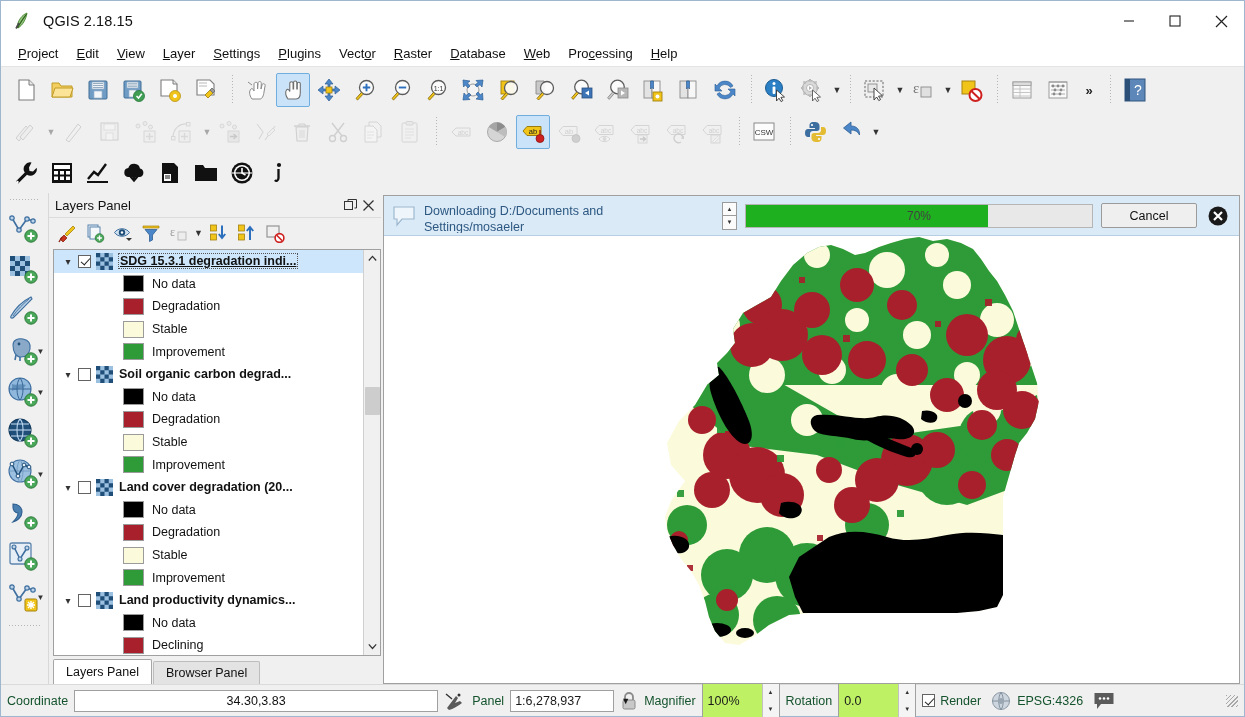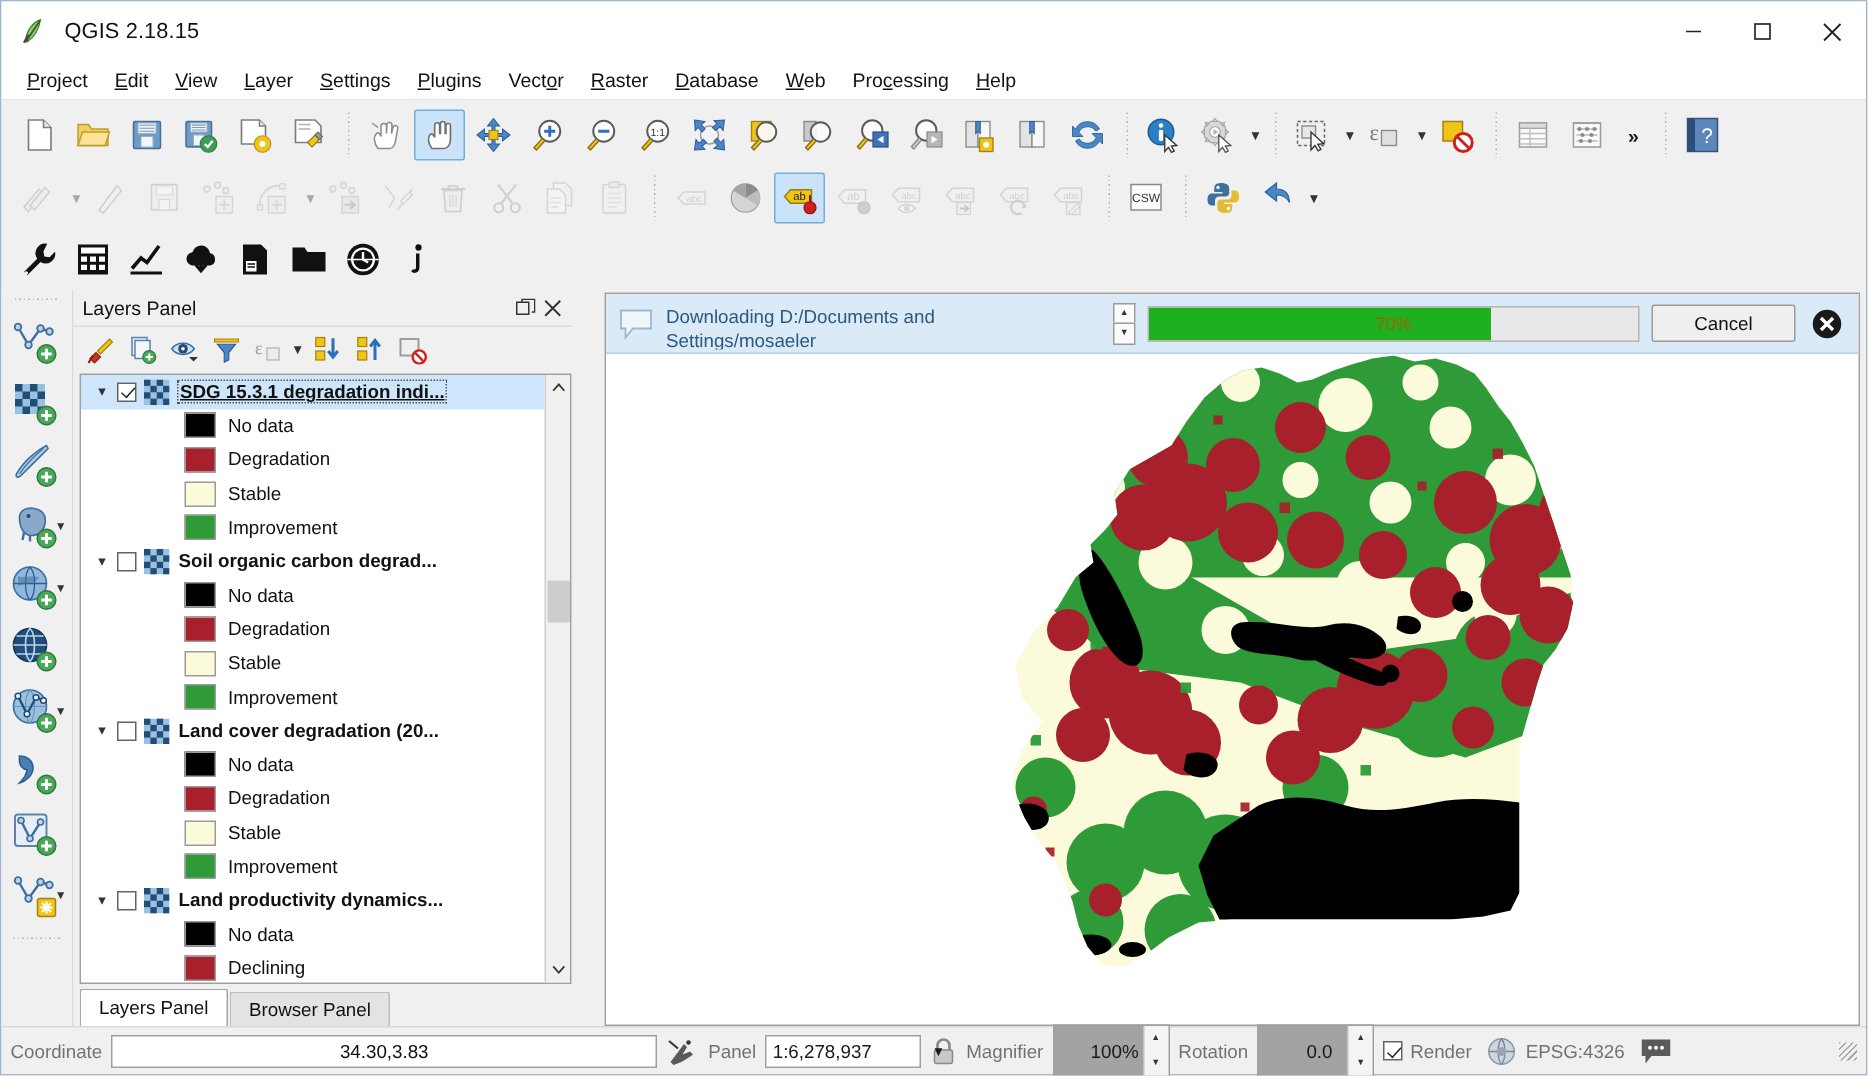--- a/index.html
+++ b/index.html
@@ -185,21 +185,21 @@
   .lptab {
     height:23px; padding:0 12px; display:flex; align-items:center;
     font-size:12.5px; color:#111;
     border:1px solid #bdbdbd; border-bottom:none;
     background:#e3e3e3; margin-right:1px;
     border-radius:2px 2px 0 0;
   }
   .lptab.active { background:#ffffff; height:25px; border-color:#a6a6a6; }
 
   
-  .mapwrap { flex:1; min-width:0; display:flex; flex-direction:column; padding:2px 4px 0 0;margin-left:20px; }
+  .mapwrap { flex:1; min-width:0; display:flex; flex-direction:column; padding:2px 4px 0 0; }
   .mapcanvas {
     flex:1; background:#ffffff; border:1px solid #a0a0a0;
     position:relative; overflow:hidden;
   }
   .msgbar {
     position:absolute; left:0; right:0; top:0; height:40px;
     background:#dbeaf7; border-bottom:1px solid #b7cfe4;
     display:flex; align-items:center; padding:0 8px; gap:8px;
     z-index:5;
   }
@@ -215,57 +215,56 @@
     display:flex; align-items:center; justify-content:center; font-size:6px; color:#333;
   }
   .spin div:first-child { border-bottom:none; }
   .progress {
     flex:1; height:24px; background:#e8e8e8; border:1px solid #b5b5b5;
     position:relative; overflow:hidden; max-width:395px;
   }
   .progress .fill { position:absolute; left:0; top:0; bottom:0; background:#1fb01f; }
   .progress .pct {
     position:absolute; inset:0; display:flex; align-items:center; justify-content:center;
-    font-size:12px; color:#a16207;
+    font-size:12px; color:#404040;
   }
   .cancel-btn {
     width:96px; height:25px; border:1px solid #9b9b9b; background:#efefef;
     display:flex; align-items:center; justify-content:center;
     font-size:12.5px; color:#111; flex:0 0 auto; border-radius:2px;
   }
   .close-msg { width:26px; height:26px; flex:0 0 auto; display:flex; align-items:center; justify-content:center; }
 
   .map-img { position:absolute; inset:0; display:flex; align-items:center; justify-content:center; }
 
   
   .statusbar {
     height:32px; min-height:32px;
     background:#f0f0f0; border-top:1px solid #dadada;
     display:flex; align-items:center; gap:6px; padding:0 6px;
   }
-  .sb-label { font-size:12.5px; color:#737373; white-space:nowrap; }
+  .sb-label { font-size:12.5px; color:#14532d; white-space:nowrap; }
   .sb-field {
     height:22px; border:1px solid #a0a0a0; background:#fff;
     display:flex; align-items:center; justify-content:center;
     font-size:12.5px; color:#111;
   }
   .coord-field { width:364px; }
   .scale-combo {
     width:104px; height:22px; border:1px solid #a0a0a0; background:#fff;
     display:flex; align-items:center; padding-left:4px; font-size:12.5px;
     position:relative;
     gap:40px;
   }
   .scale-combo .cv { flex:1; }
   .scale-combo .ar { width:18px; display:flex; align-items:center; justify-content:center; font-size:9px; }
   .spinfield {
-    height:36px; border:1px solid #a0a0a0; background:#a3a3a3;
+    height:36px; border:1px solid #a0a0a0; background:#bef264;
     display:flex; align-items:center; font-size:12.5px; padding-left:5px;
     position:relative;
-    justify-content:center;
   }
   .spinfield .btns {
     position:absolute; right:0; top:0; bottom:0; width:17px;
     border-left:1px solid #c2c2c2; display:flex; flex-direction:column;
     background:#f4f4f4;
   }
   .spinfield .btns span { flex:1; display:flex; align-items:center; justify-content:center; font-size:6px; color:#333; }
   .render-box { display:flex; align-items:center; gap:5px; }
   .cbx { width:13px; height:13px; border:1px solid #636363; background:#fff; position:relative; }
   .cbx.checked:after {

